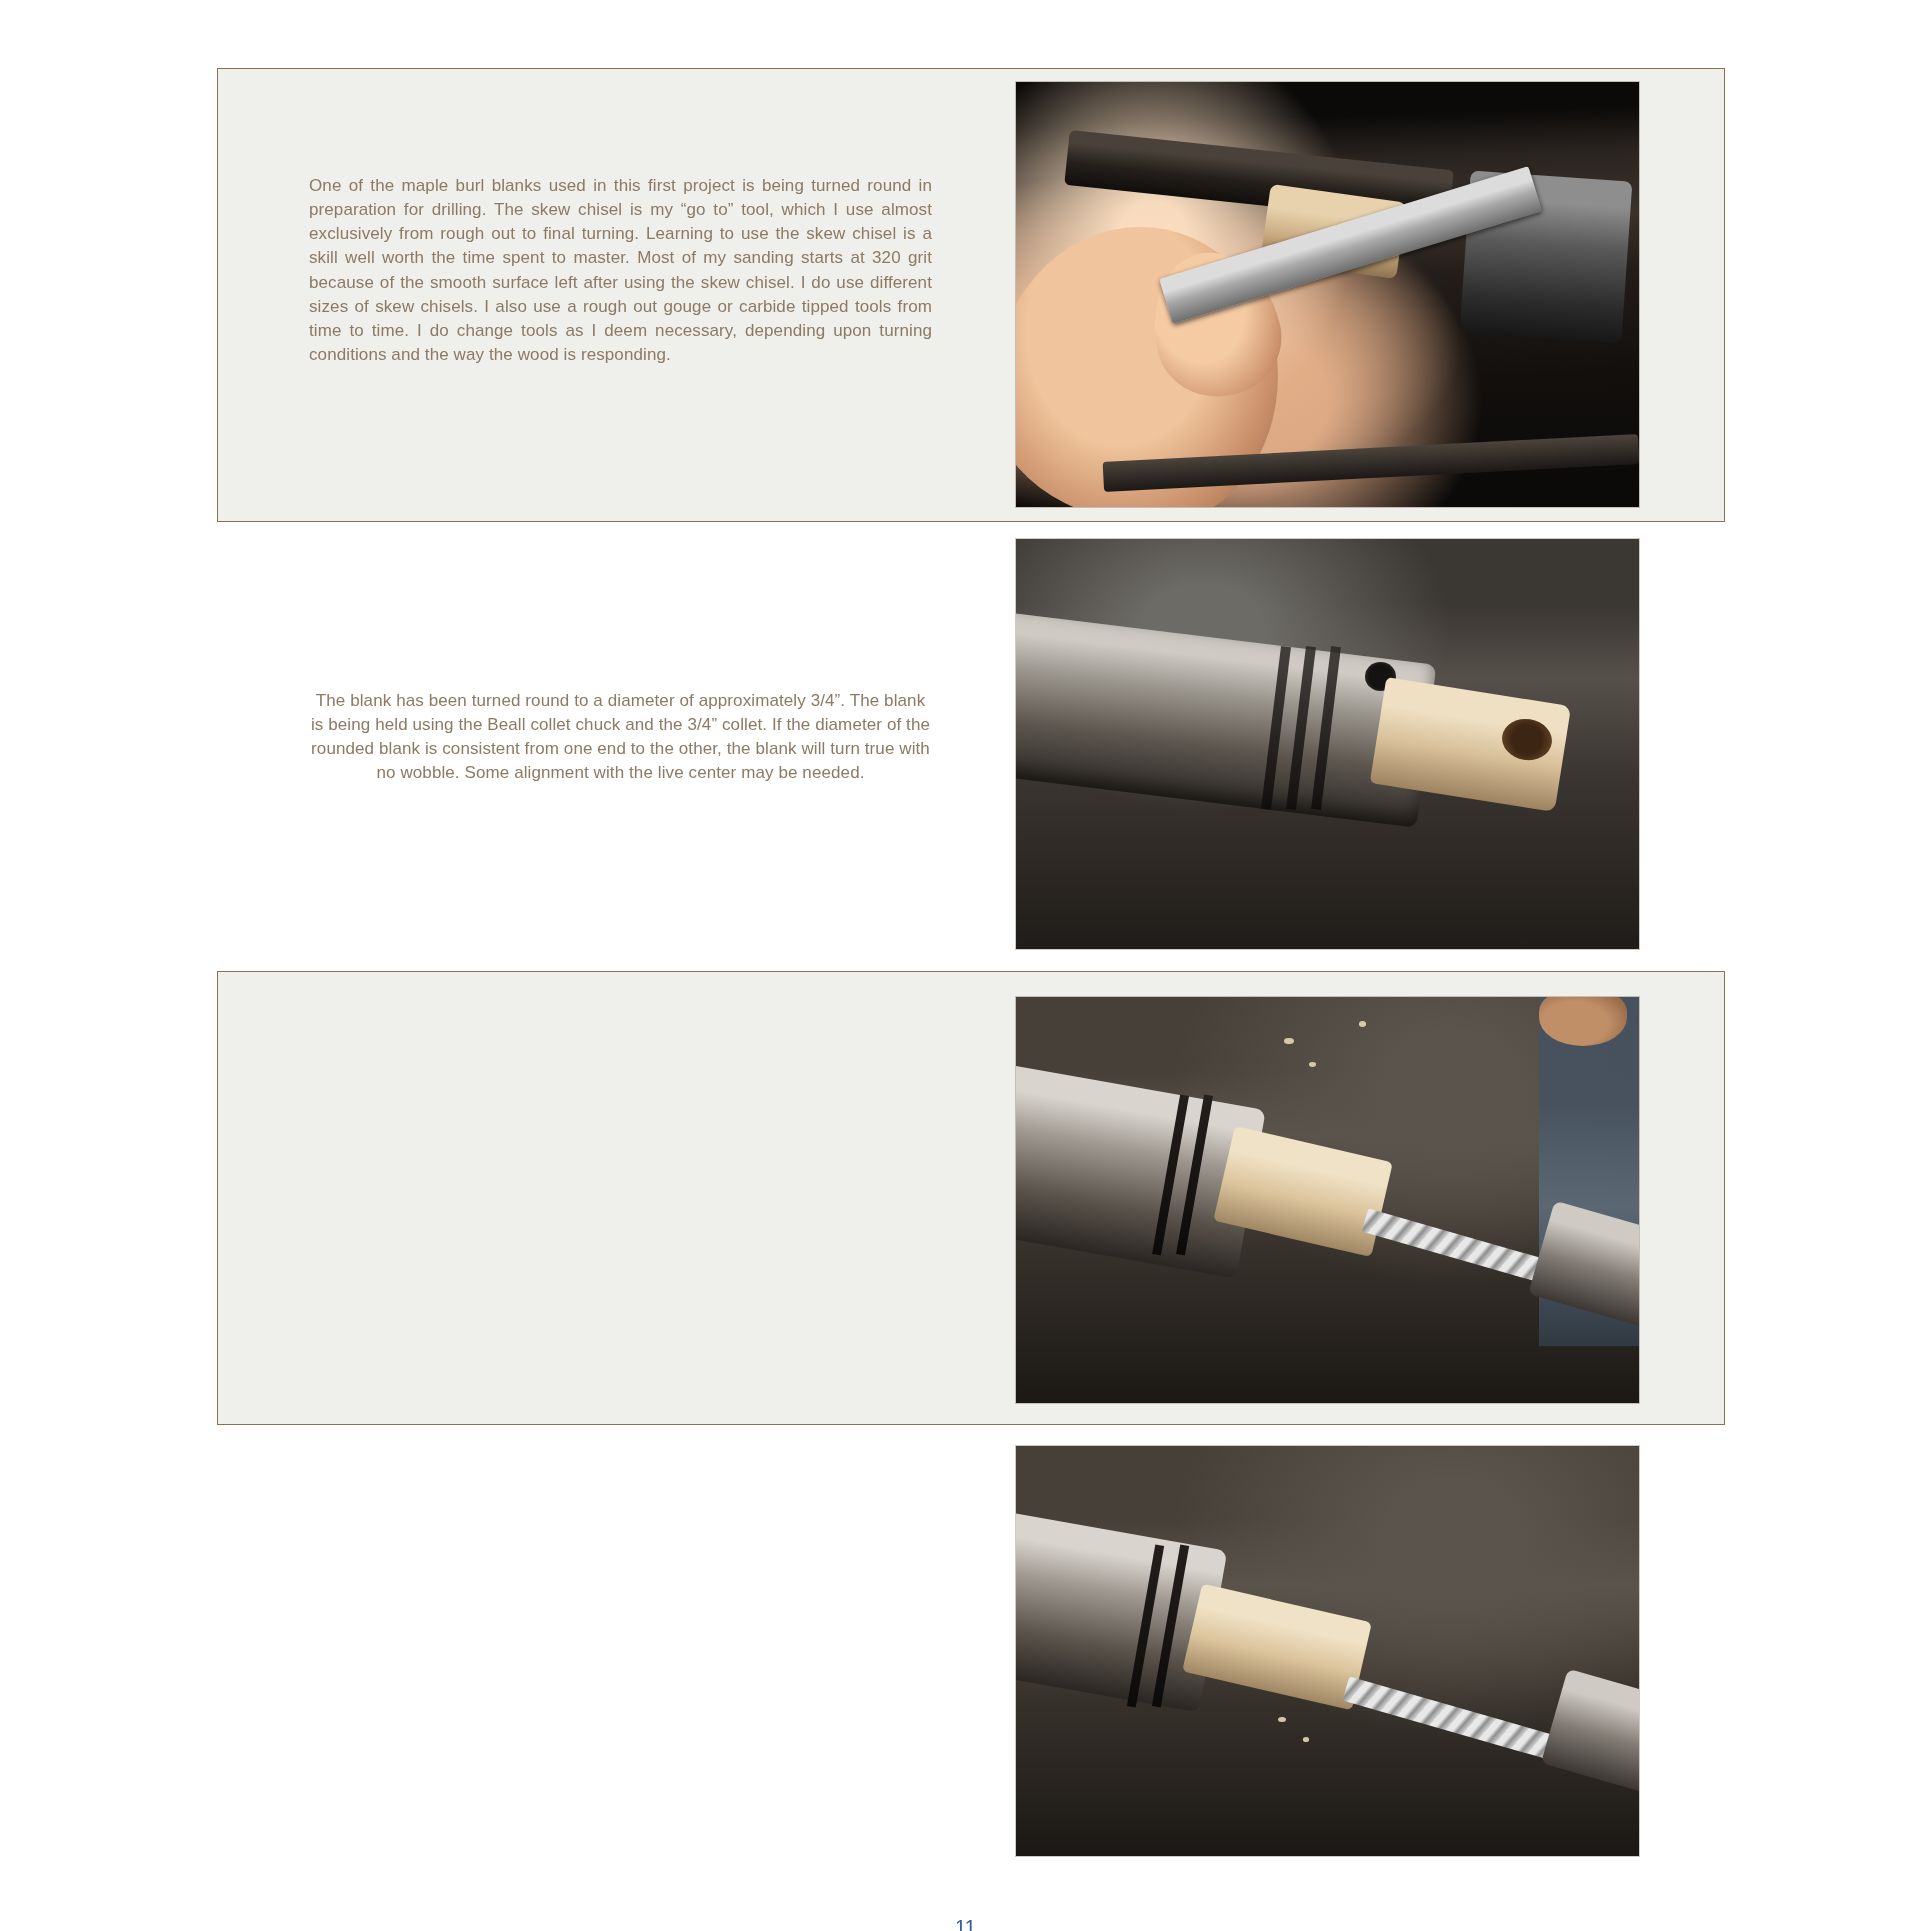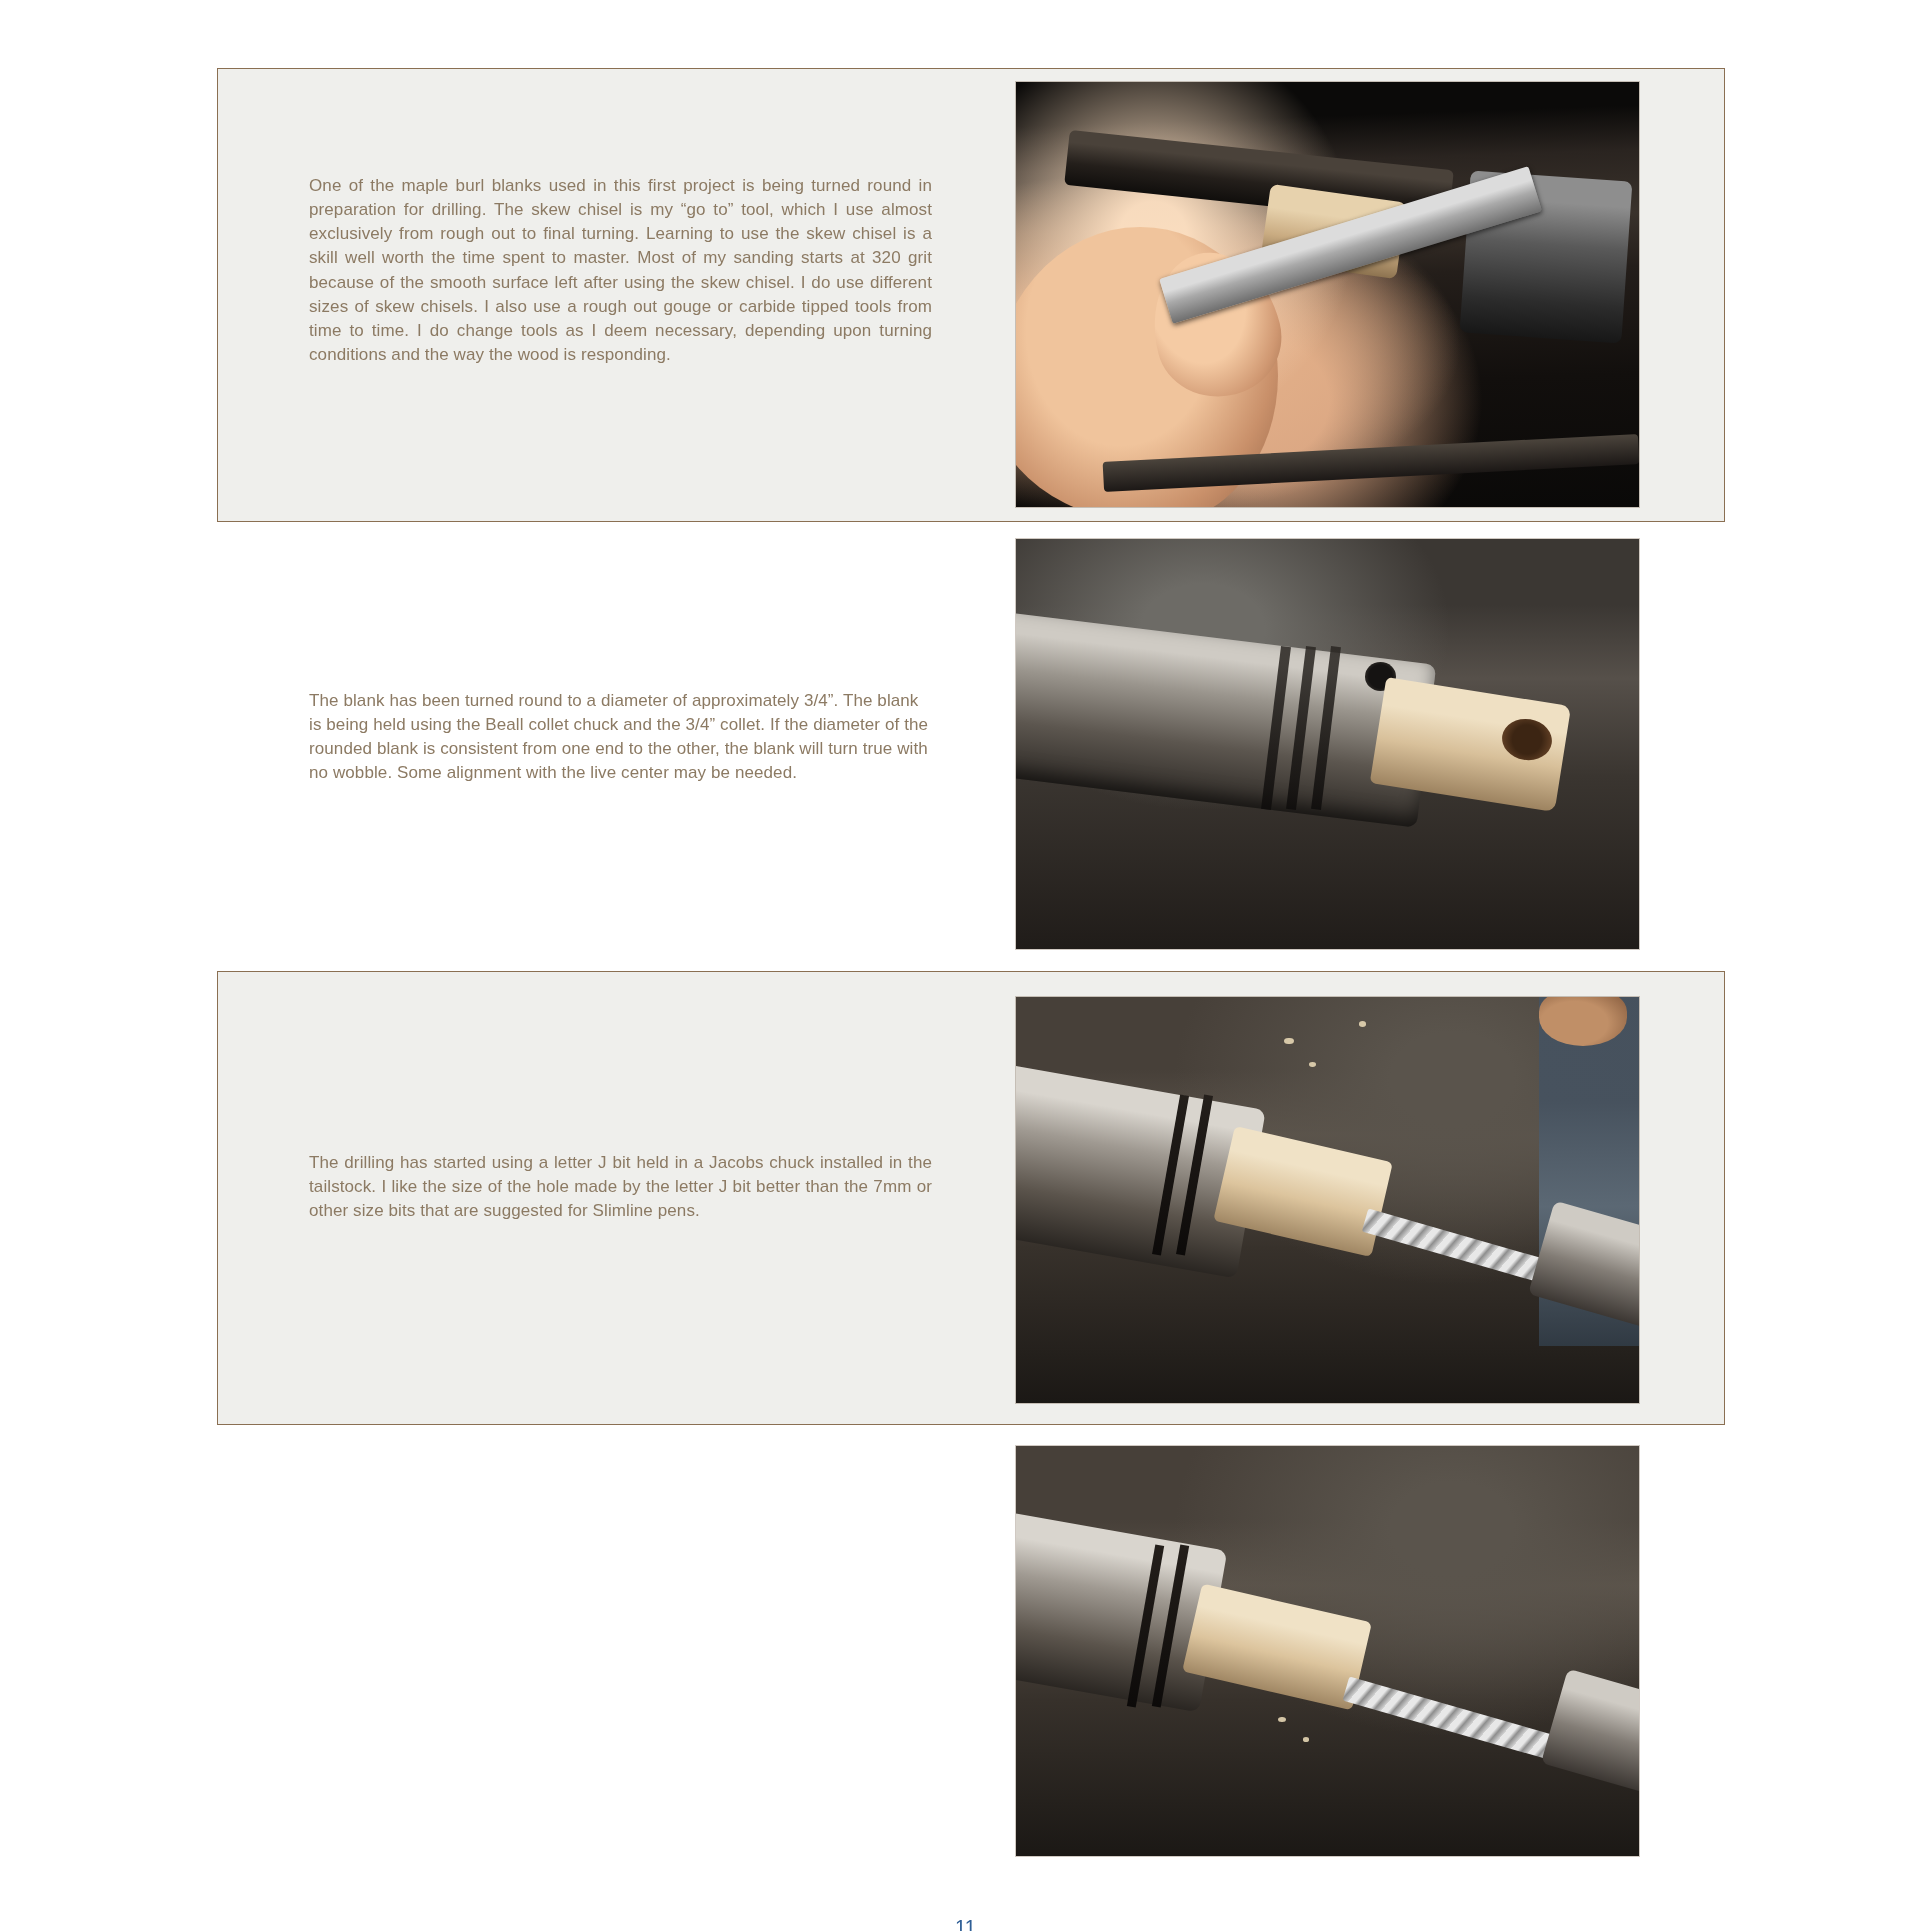--- a/index.html
+++ b/index.html
@@ -267,38 +267,37 @@
       <div class="spindle"></div>
       <div class="blank"></div>
       <div class="tail"></div>
       <div class="hand"></div>
       <div class="thumb"></div>
       <div class="chisel"></div>
       <div class="bar"></div>
     </div>
   </div>
 
-  <div class="caption" style="left:309px; top:689px; width:623px;">The blank has been turned round to a diameter of approximately 3/4”. The blank is being held using the Beall collet chuck and the 3/4” collet. If the diameter of the rounded blank is consistent from one end to the other, the blank will turn true with no wobble. Some alignment with the live center may be needed.</div>
+  <div class="caption" style="left:309px; top:689px; width:623px;text-align:center;">The blank has been turned round to a diameter of approximately 3/4”. The blank is being held using the Beall collet chuck and the 3/4” collet. If the diameter of the rounded blank is consistent from one end to the other, the blank will turn true with no wobble. Some alignment with the live center may be needed.</div>
 
   <div class="photo p2" style="left:1016px; top:539px; width:623px; height:410px;">
     <div class="inner">
       <div class="chuck"></div>
       <div class="ring1"></div>
       <div class="ring2"></div>
       <div class="ring3"></div>
       <div class="hole"></div>
       <div class="blank"></div>
       <div class="burl"></div>
     </div>
   </div>
 
   <div class="block framed" style="left:217px; top:971px; width:1508px; height:454px;">
   </div>
 
-  <div class="caption justified" style="left:309px; top:1151px; width:623px;">The drilling has started using a letter J bit held in a Jacobs chuck installed in the tailstock. I like the size of the hole made by the letter J bit better than the 7mm or other size bits that are suggested for Slimline pens.</div>
 
   <div class="photo pdrill p3" style="left:1016px; top:997px; width:623px; height:406px;">
     <div class="inner">
       <div class="jean"></div>
       <div class="armskin"></div>
       <div class="chuck"></div>
       <div class="ringa"></div>
       <div class="ringb"></div>
       <div class="blank"></div>
       <div class="bit"></div>

